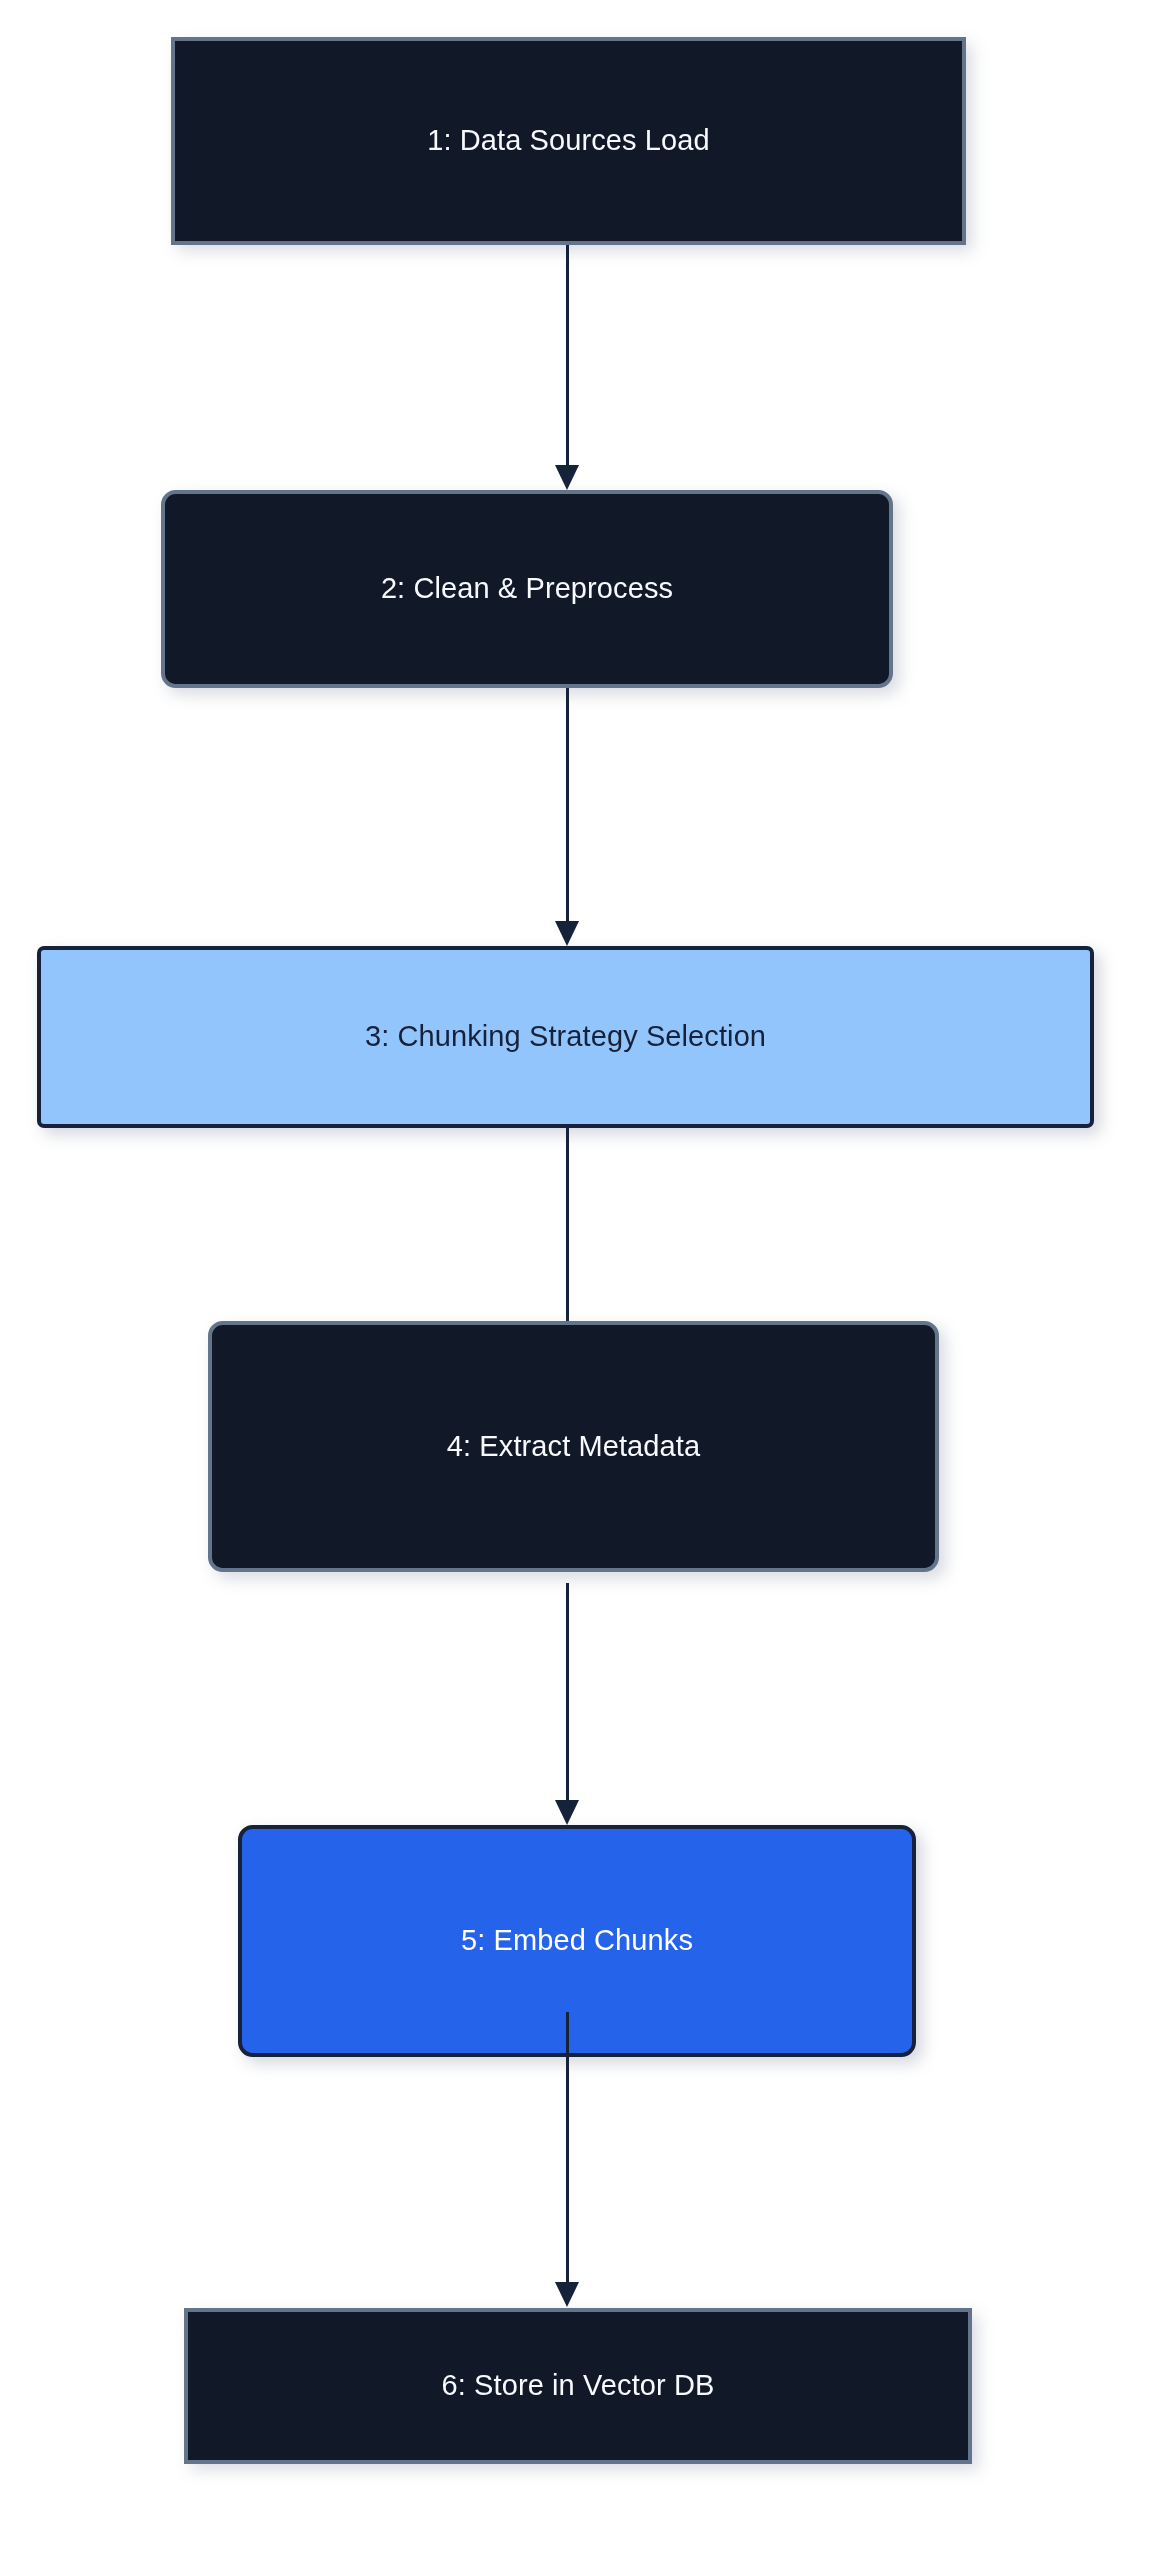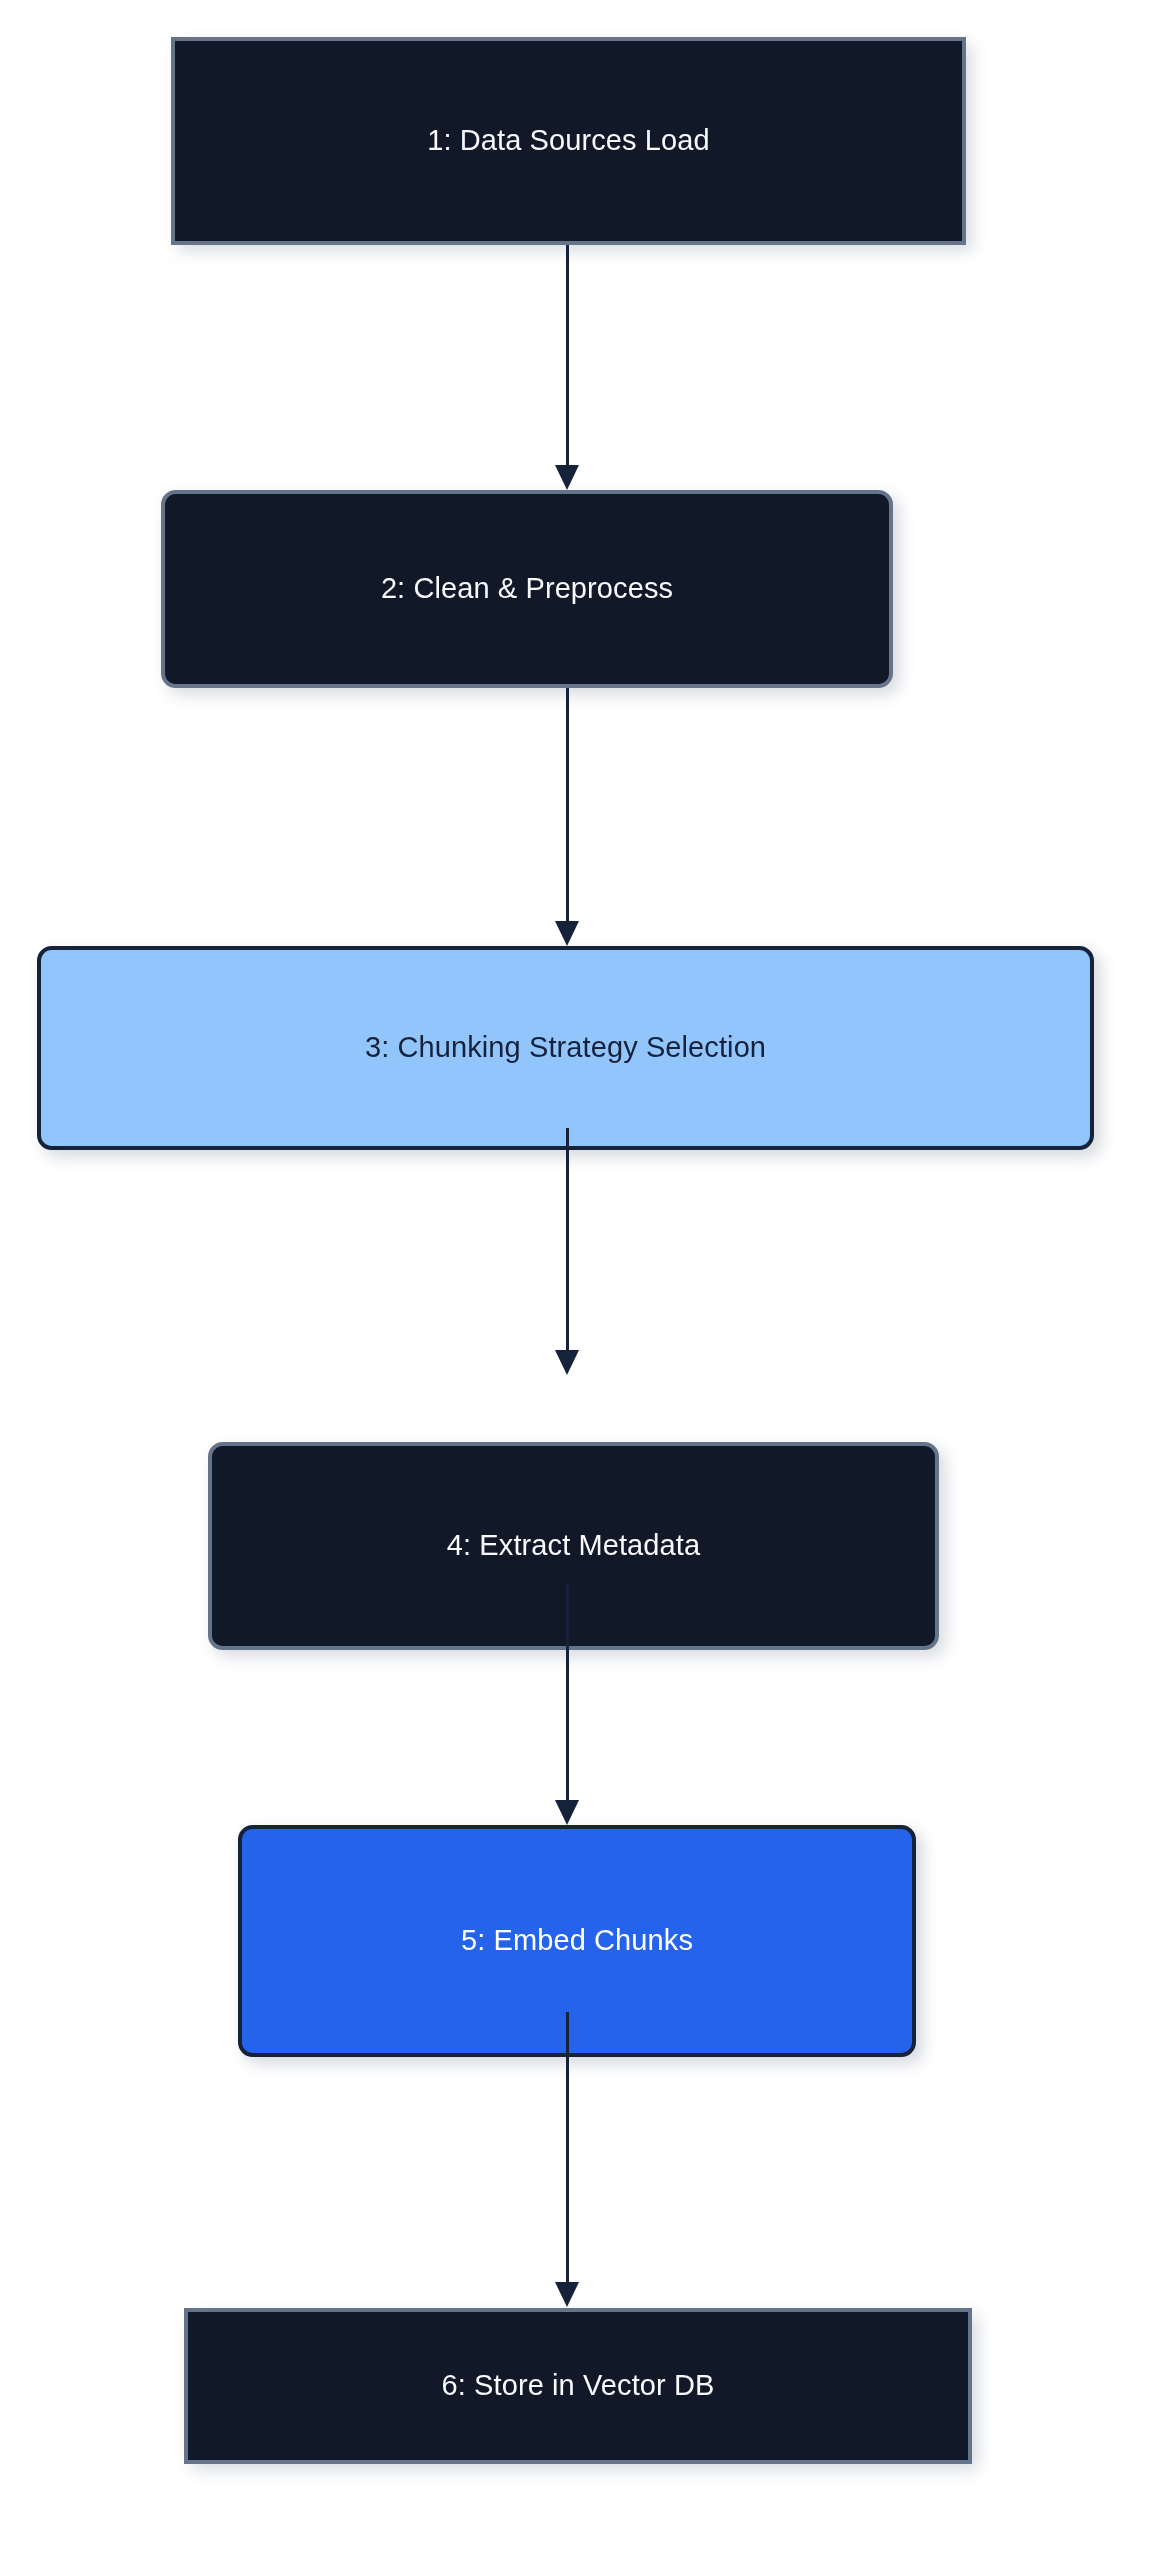--- a/index.html
+++ b/index.html
@@ -104,30 +104,30 @@
 
   <div class="node node-dark corners-round" style="left:161px; top:490px; width:732px; height:198px;">
     <span class="node-label">2: Clean &amp; Preprocess</span>
   </div>
 
   <div class="edge" style="left:566px; top:688px; width:2.7px; height:258px;">
     <div class="edge-line" style="height:233px;"></div>
     <div class="edge-head" style="top:233px;"></div>
   </div>
 
-  <div class="node node-highlight corners-round" style="left:37px; top:946px; width:1057px; height:204px;">
+  <div class="node node-highlight corners-round" style="left:37px; top:946px; width:1057px; height:182px;border-radius:7px;">
     <span class="node-label">3: Chunking Strategy Selection</span>
   </div>
 
   <div class="edge" style="left:566px; top:1128px; width:2.7px; height:247px;">
     <div class="edge-line" style="height:222px;"></div>
     <div class="edge-head" style="top:222px;"></div>
   </div>
 
-  <div class="node node-dark corners-round" style="left:208px; top:1442px; width:731px; height:208px;">
+  <div class="node node-dark corners-round" style="left:208px; top:1321px; width:731px; height:251px;">
     <span class="node-label">4: Extract Metadata</span>
   </div>
 
   <div class="edge" style="left:566px; top:1583px; width:2.7px; height:241px;">
     <div class="edge-line" style="height:217px;"></div>
     <div class="edge-head" style="top:217px;"></div>
   </div>
 
   <div class="node node-accent corners-round" style="left:238px; top:1825px; width:678px; height:232px;">
     <span class="node-label">5: Embed Chunks</span>

